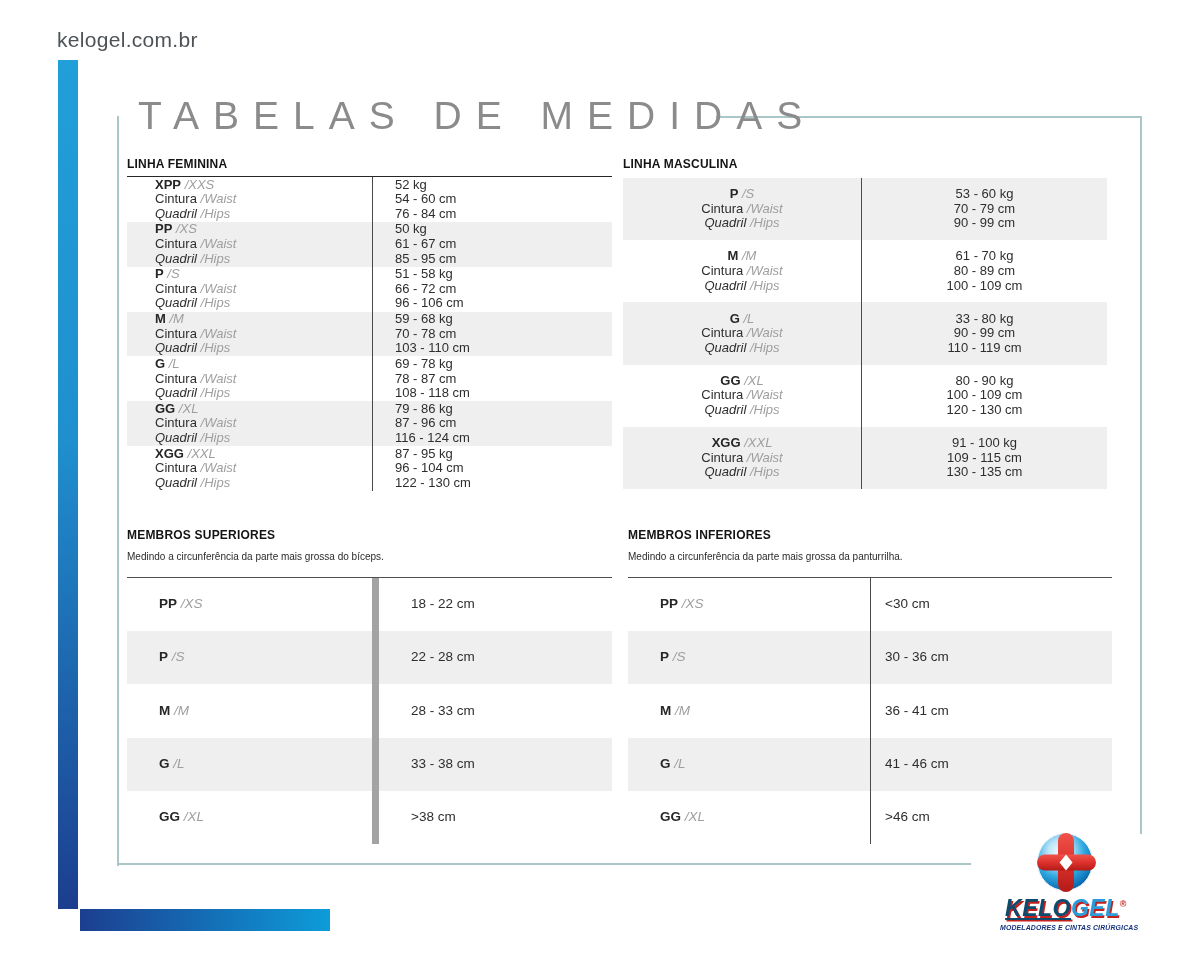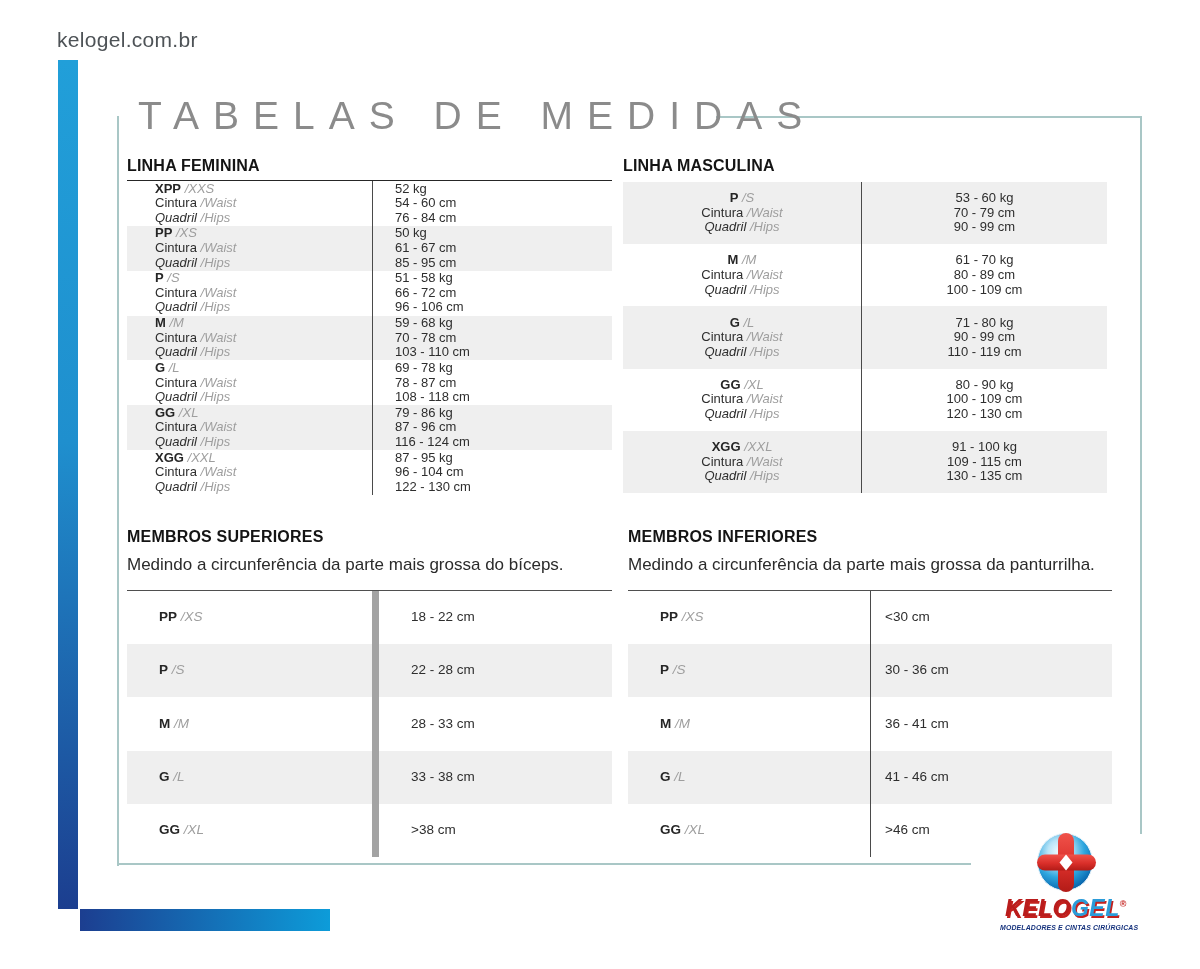--- a/index.html
+++ b/index.html
@@ -20,22 +20,22 @@
   .frame.left   { left:117px; top:116px; width:2px;  height:750px; }
   .frame.top    { left:716px; top:116px; width:426px; height:2px; }
   .frame.right  { left:1140px; top:116px; width:2px; height:718px; }
   .frame.bottom { left:117px; top:863px; width:854px; height:2px; }
 
   .page-title { position:absolute; left:138px; top:94px; font-size:39px; font-weight:400;
                 color:#8b8b8b; letter-spacing:14px; white-space:nowrap; }
 
   
   .tbl { position:absolute; }
-  .tbl-title { font-size:16px; font-weight:bold; color:#141414; letter-spacing:.2px; }
-  .tbl-sub { font-size:17px; color:#2b2b2b; margin-top:9px; }
+  .tbl-title { font-size:12px; font-weight:bold; color:#141414; letter-spacing:.2px; }
+  .tbl-sub { font-size:10px; color:#2b2b2b; margin-top:9px; }
 
   .stripe { background:#efefef; }
   .ln { font-size:13px; line-height:14.6px; color:#2e2e2e; white-space:nowrap; }
   .sz { font-weight:bold; color:#262626; }
   .alt { color:#9e9e9e; font-style:italic; }
   .it { font-style:italic; }
 
   
   #tbl-fem { left:127px; top:157px; width:485px; }
   #tbl-fem .tbl-title { padding-bottom:5px; border-bottom:1.5px solid #262626; }
@@ -61,21 +61,21 @@
   #tbl-sup .cell.vals   { flex:1; border-left:7px solid #a3a3a3; padding-left:32px; }
   #tbl-inf { left:628px; top:528px; width:484px; }
   #tbl-inf .cell.labels { flex:0 0 242px; padding-left:32px; }
   #tbl-inf .cell.vals   { flex:1; border-left:1px solid #4a4a4a; padding-left:14px; }
 
   
   .logo { position:absolute; left:1000px; top:832px; width:132px; text-align:center; }
   .logo svg { display:block; margin:0 auto; }
   .brand { font-size:23px; font-weight:900; font-style:italic; letter-spacing:.5px;
            margin-top:1px; white-space:nowrap; text-shadow:1.5px 1.5px 0 #c4211d; }
-  .brand .p1 { color:#b91c1c; }
+  .brand .p1 { color:#0c4a6e;text-decoration:underline; }
   .brand .p2 { color:#2b9cd9;font-style:italic; }
   .brand .reg { font-size:9px; color:#c4211d; vertical-align:super; text-shadow:none; font-style:normal; }
   .tagline { font-size:6.9px; font-weight:bold; font-style:italic; color:#14317c;
              letter-spacing:.15px; margin-top:2px; white-space:nowrap; }
 </style>
 </head>
 <body>
 
 <div class="site-url">kelogel.com.br</div>
 
@@ -206,21 +206,21 @@
           <div class="ln">100 - 109 cm</div>
         </div>
       </div>
       <div class="trow stripe">
         <div class="cell labels">
           <div class="ln"><span class="sz">G</span> <span class="alt">/L</span></div>
           <div class="ln"><span>Cintura</span> <span class="alt">/Waist</span></div>
           <div class="ln"><span class="it">Quadril</span> <span class="alt">/Hips</span></div>
         </div>
         <div class="cell vals">
-          <div class="ln">71 - 80 kg</div>
+          <div class="ln">33 - 80 kg</div>
           <div class="ln">90 - 99 cm</div>
           <div class="ln">110 - 119 cm</div>
         </div>
       </div>
       <div class="trow">
         <div class="cell labels">
           <div class="ln"><span class="sz">GG</span> <span class="alt">/XL</span></div>
           <div class="ln"><span>Cintura</span> <span class="alt">/Waist</span></div>
           <div class="ln"><span class="it">Quadril</span> <span class="alt">/Hips</span></div>
         </div>

